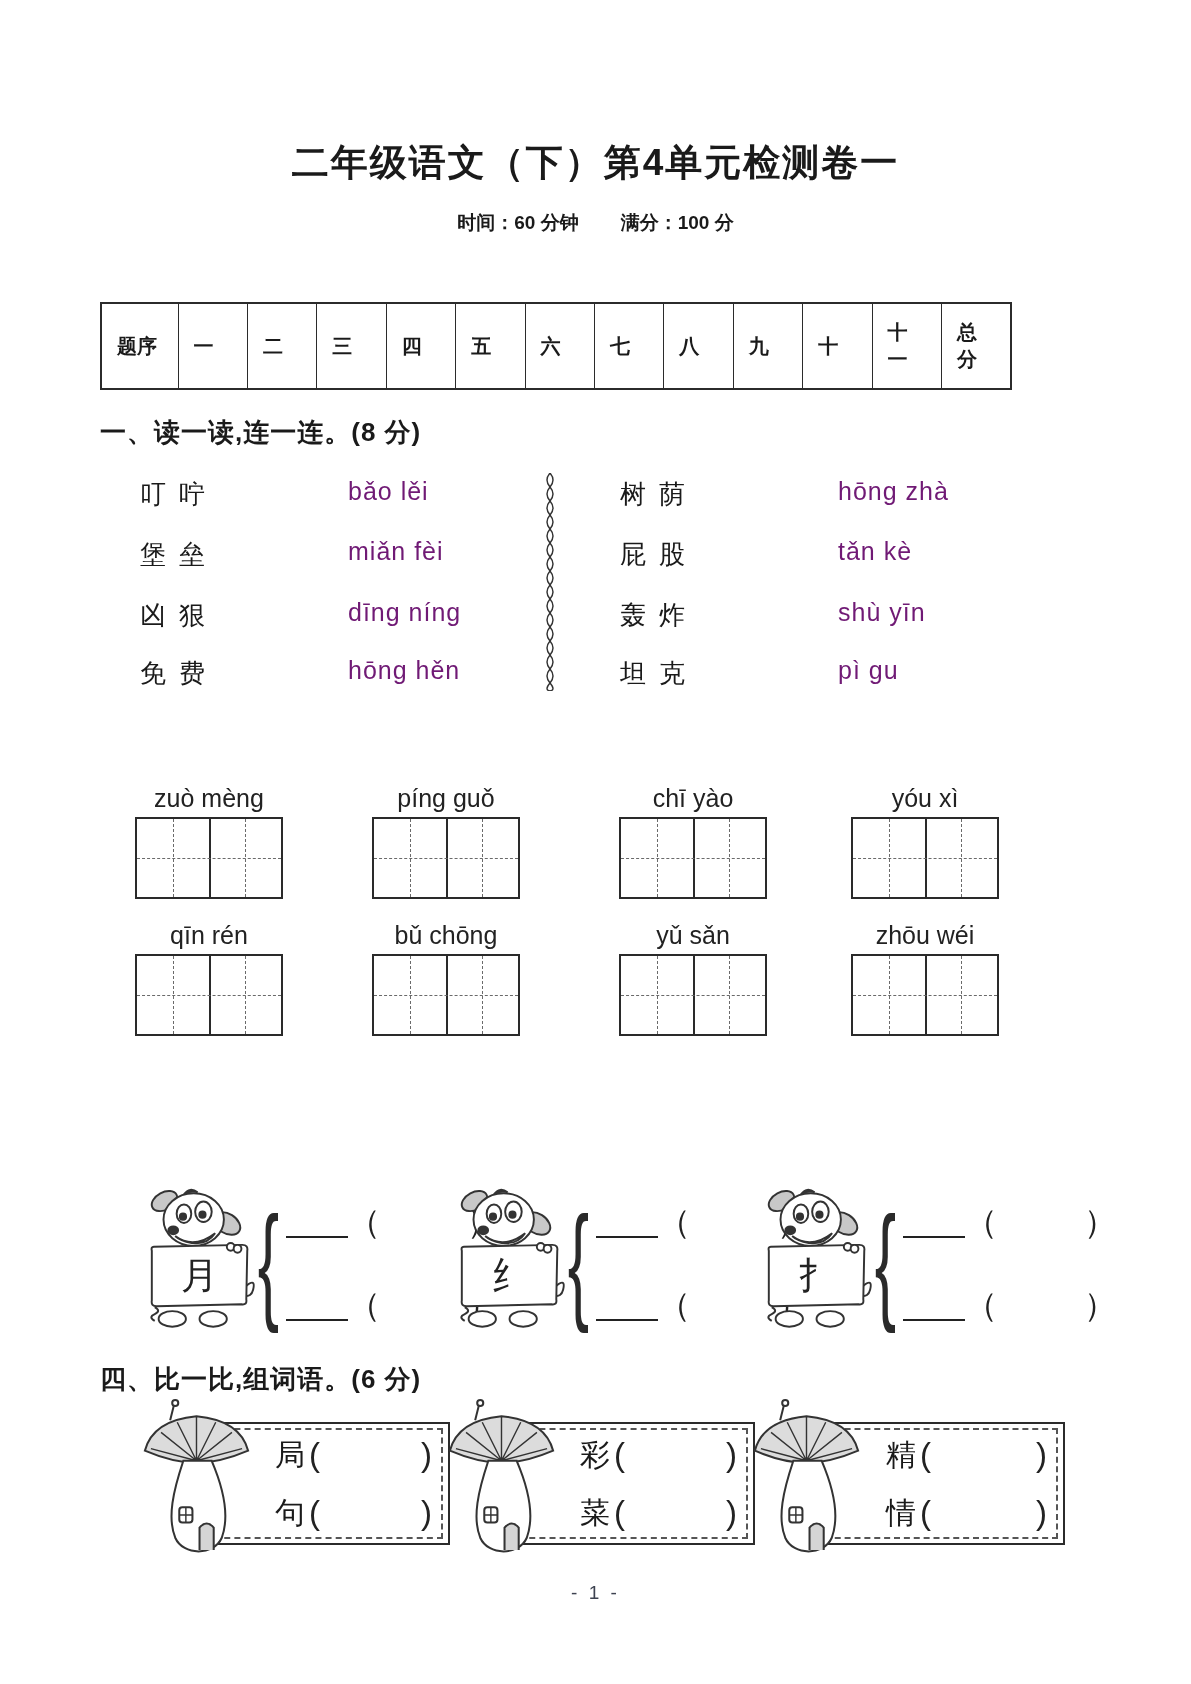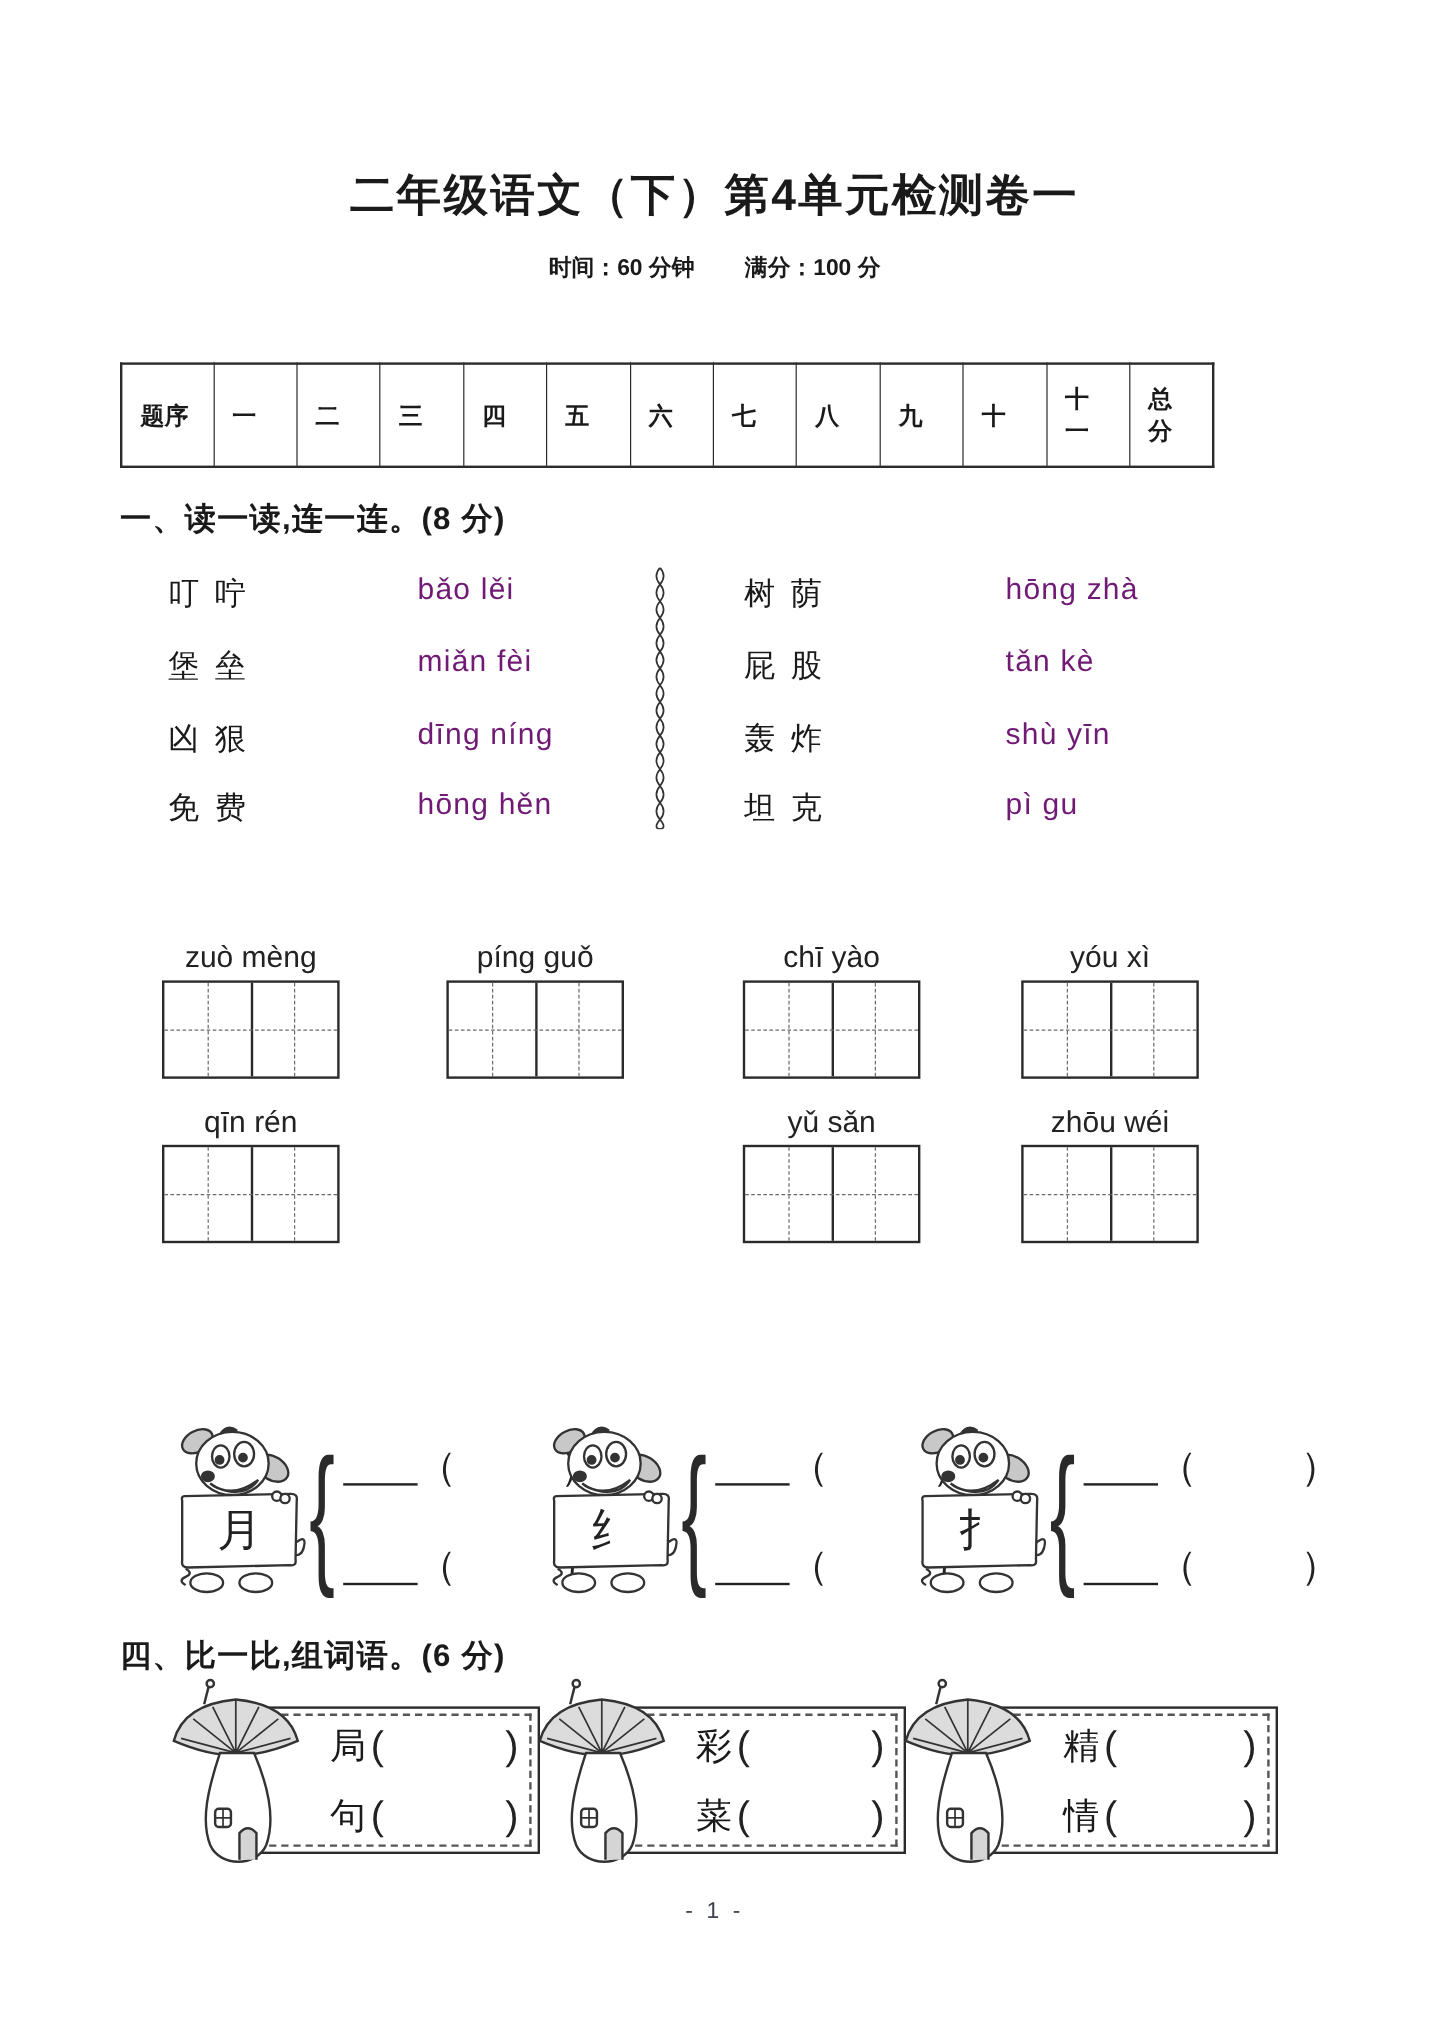--- a/index.html
+++ b/index.html
@@ -158,20 +158,29 @@
     <div class="wbox">
         <i class="mid"></i>
         <i class="qa"></i>
         <i class="qb"></i>
         <i class="hz"></i>
       </div>
   </div>
 
   <div class="pyg" style="left:851px;top:784px">
     <div class="pylabel">yóu xì</div>
+    <div class="wbox">
+        <i class="mid"></i>
+        <i class="qa"></i>
+        <i class="qb"></i>
+        <i class="hz"></i>
+      </div>
+  </div>
+  <div class="pyg" style="left:372px;top:921px">
+    <div class="pylabel">bǔ chōng</div>
     <div class="wbox">
         <i class="mid"></i>
         <i class="qa"></i>
         <i class="qb"></i>
         <i class="hz"></i>
       </div>
   </div>
   <div class="pyg" style="left:619px;top:921px">
     <div class="pylabel">yǔ sǎn</div>
     <div class="wbox">

